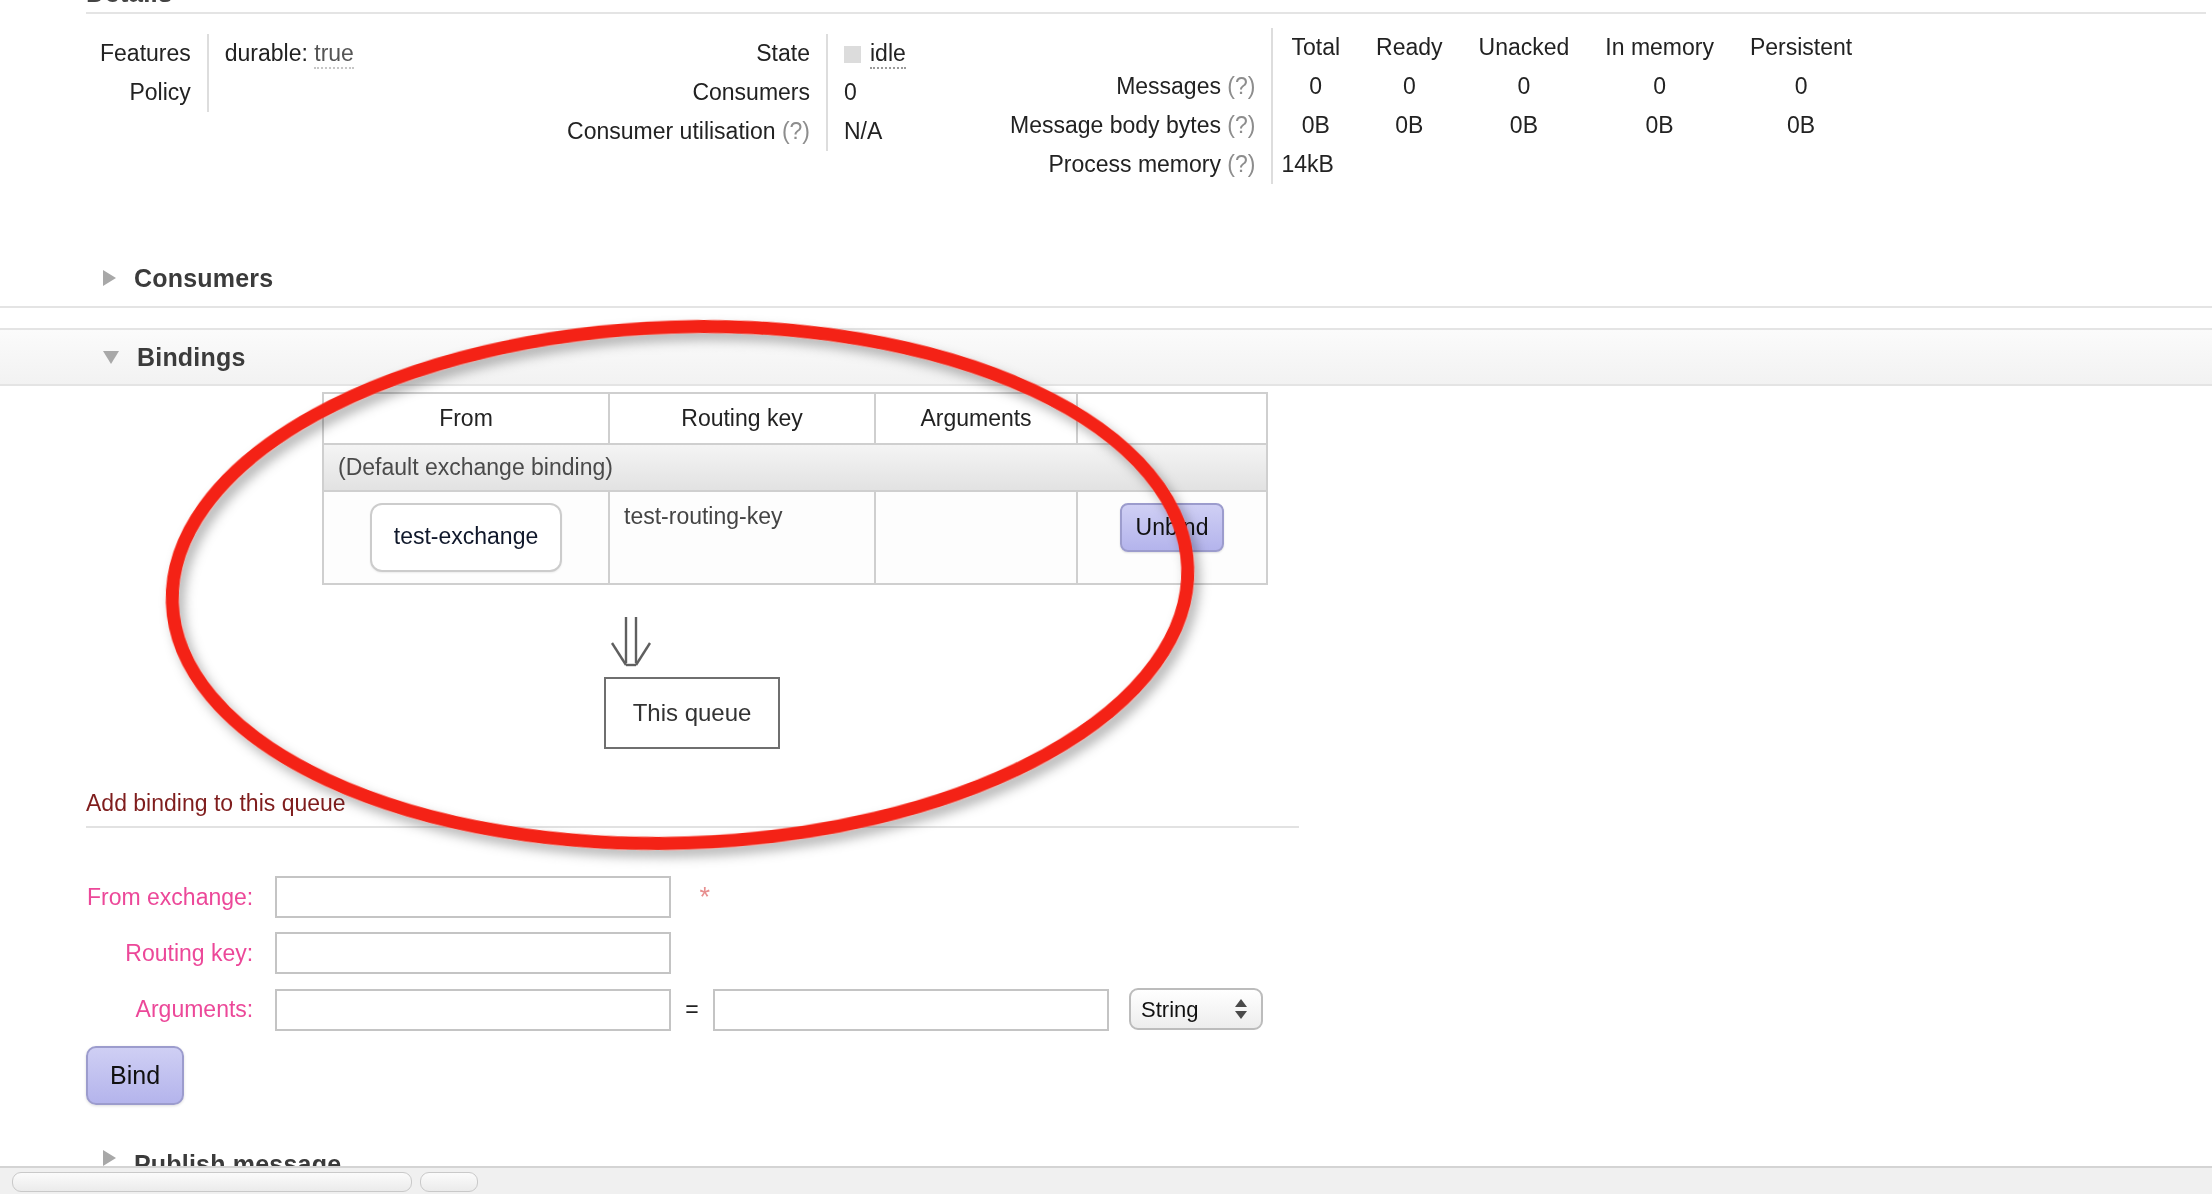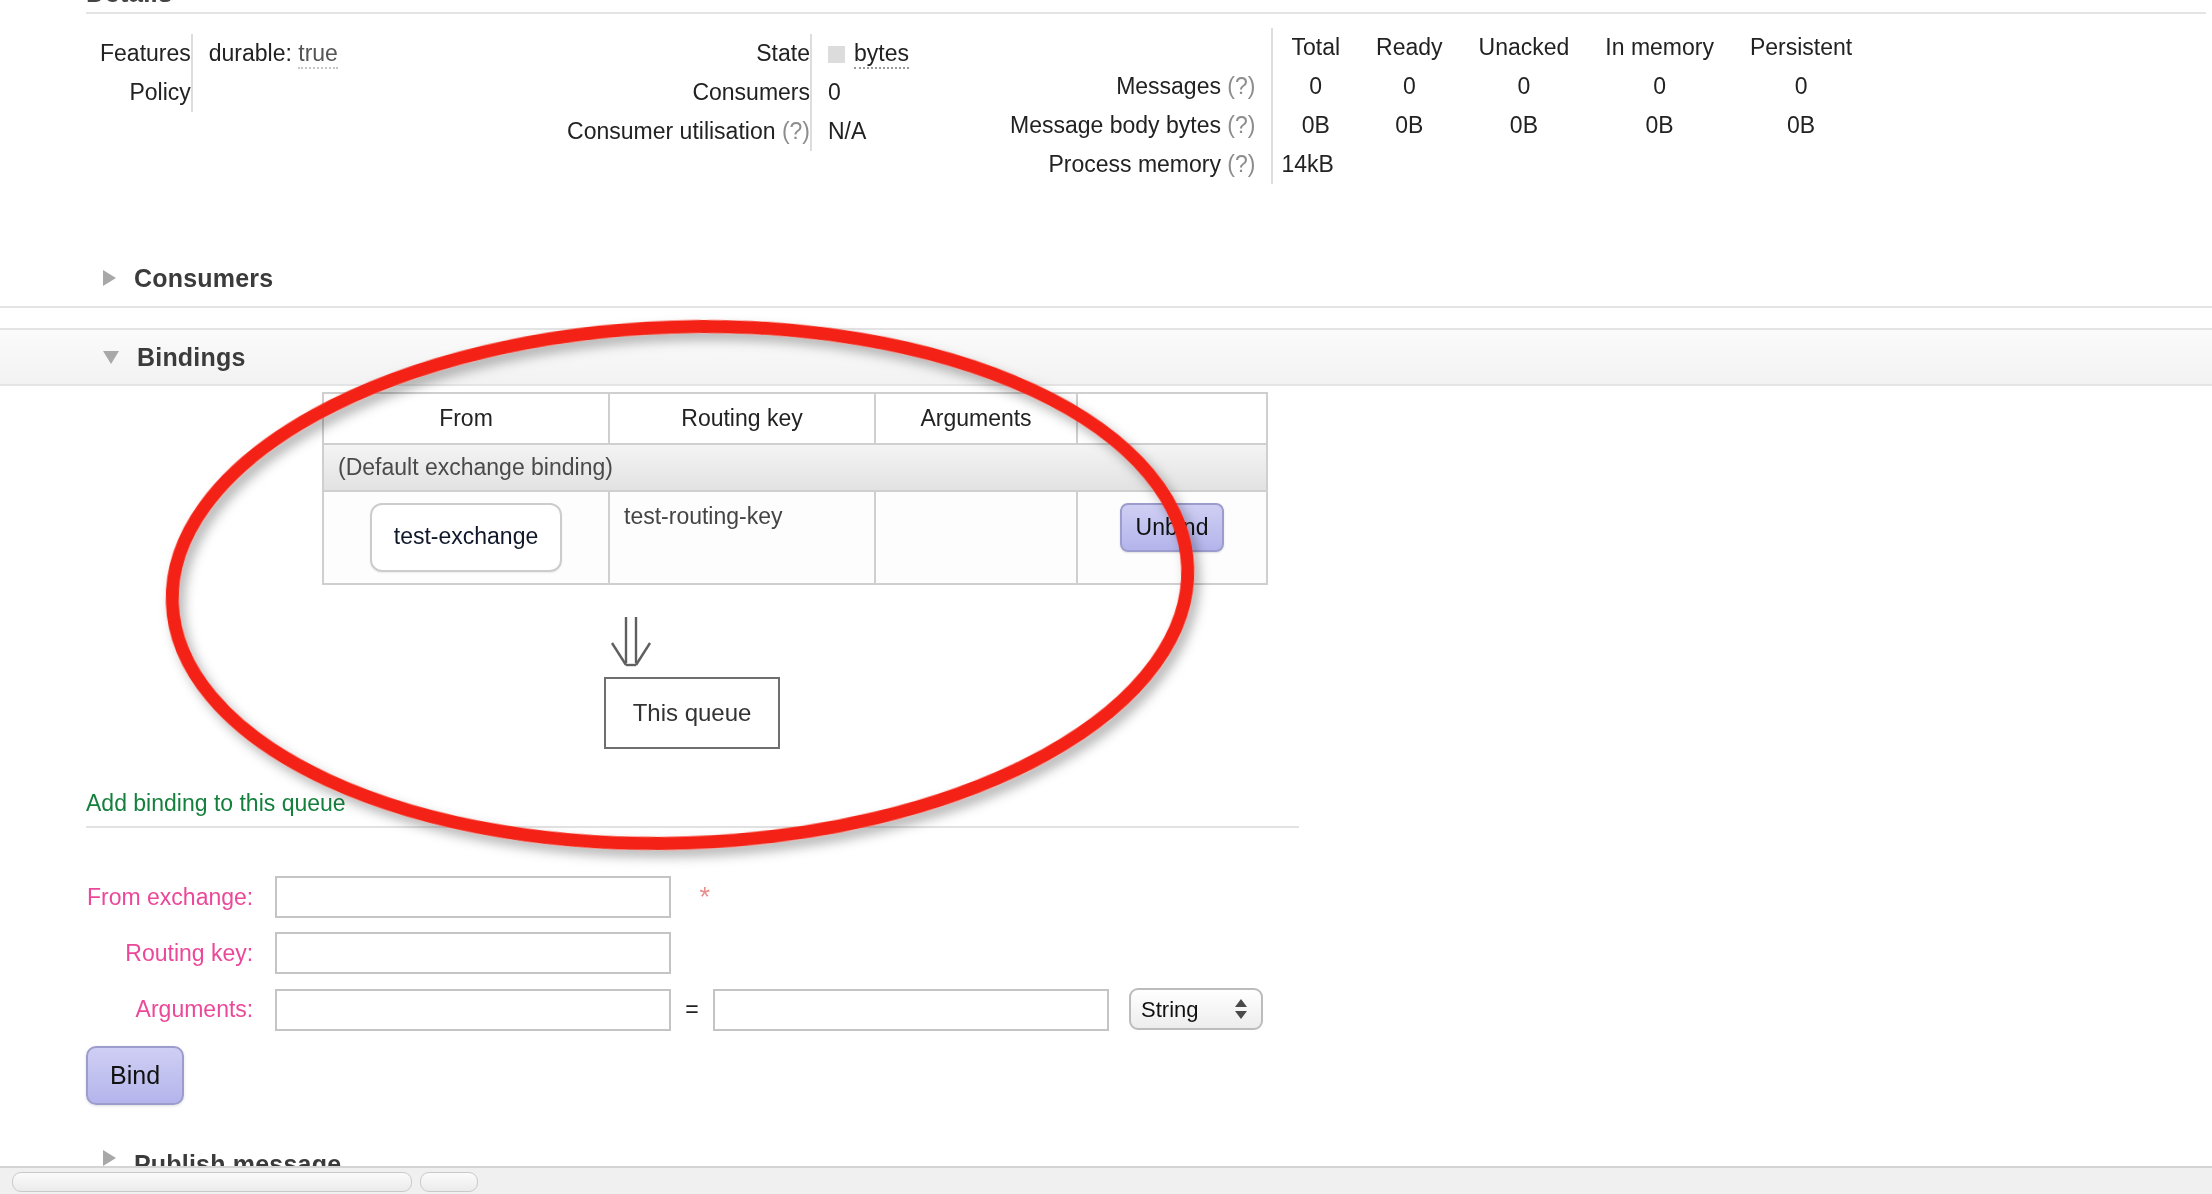--- a/index.html
+++ b/index.html
@@ -51,21 +51,21 @@
     height: 150px;
   }
 
   table.kv {
     border-collapse: collapse;
     font-size: 23px;
   }
   table.kv th {
     font-weight: normal;
     text-align: right;
-    padding: 6px 0 6px 0;
+    padding: 6px 16px 6px 0;
     color: #222222;
     white-space: nowrap;
     vertical-align: top;
   }
   table.kv td {
     text-align: left;
     padding: 6px 0 6px 16px;
     border-left: 2px solid #dddddd;
     color: #222222;
     white-space: nowrap;
@@ -280,21 +280,21 @@
     font-size: 24px;
     color: #333333;
   }
 
   
   .form-title {
     position: absolute;
     left: 86px;
     top: 790px;
     font-size: 23px;
-    color: #15803d;
+    color: #7f1d1d;
   }
   .form-rule {
     position: absolute;
     left: 86px;
     top: 826px;
     width: 1213px;
     height: 2px;
     background: #e2e2e2;
   }
 
@@ -469,21 +469,21 @@
         <td></td>
       </tr>
     </tbody>
       </table>
 
     <table class="kv cluster-state">
       <tbody>
           <tr>
         <th>State</th>
         <td>
-          <span class="state-swatch"></span><span class="state-word">bytes</span>
+          <span class="state-swatch"></span><span class="state-word">idle</span>
         </td>
       </tr>
       <tr>
         <th>Consumers</th>
         <td>0</td>
       </tr>
       <tr>
         <th>
           <span>Consumer utilisation</span>
           <span class="help">(?)</span>

